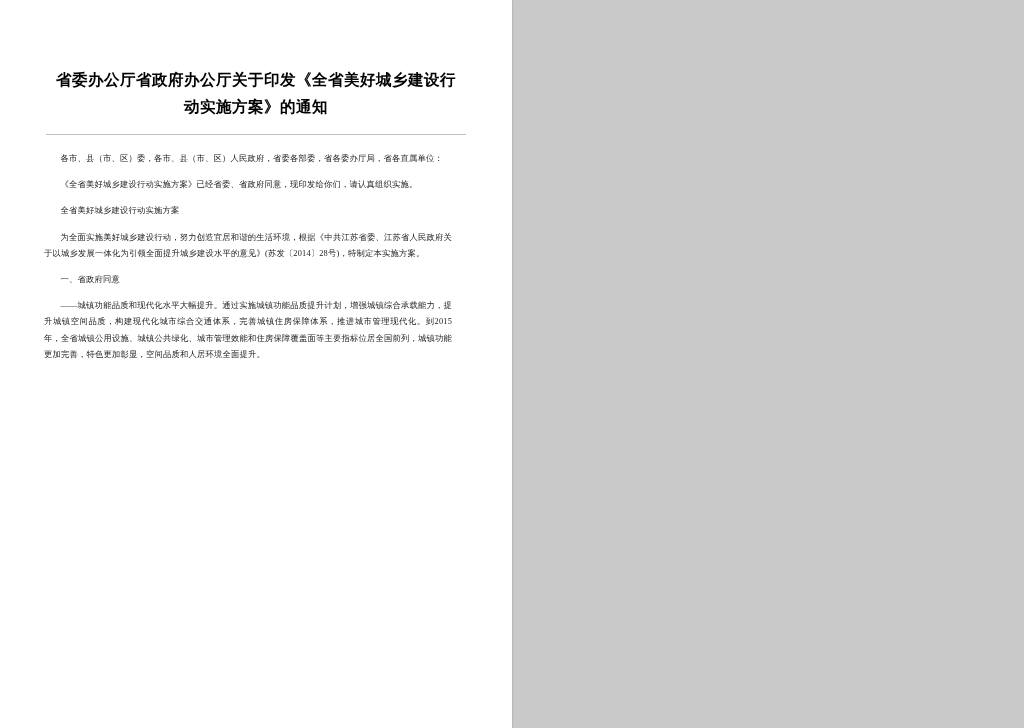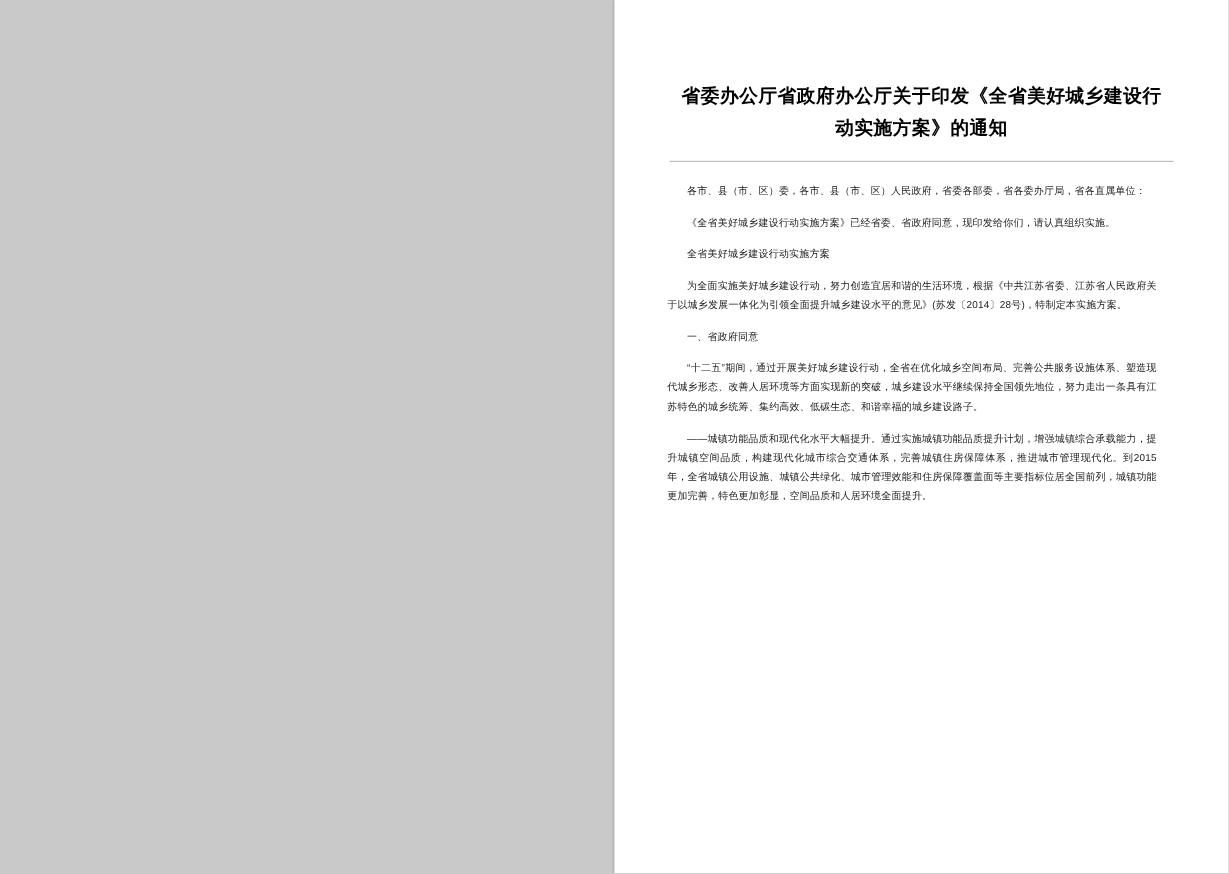--- a/index.html
+++ b/index.html
@@ -8,21 +8,21 @@
     background: #c8c8c8;
     width: 1024px;
     height: 728px;
     overflow: hidden;
     font-family: "DejaVu Sans", "Liberation Sans", sans-serif;
   }
   #page-wrap {
     width: 1024px;
     height: 728px;
     display: flex;
-    justify-content: flex-end;
+    justify-content: flex-start;
     align-items: flex-start;
     background: #c9c9c9;
   }
   .paper {
     width: 512px;
     height: 728px;
     background: #ffffff;
     box-shadow: 0 0 2px rgba(0,0,0,0.25);
     box-sizing: border-box;
     padding: 52px 44px 20px 44px;
@@ -37,21 +37,21 @@
     color: #000;
     letter-spacing: 0.5px;
     margin: 14px 8px 0 8px;
   }
   .title-rule {
     border: 0;
     border-top: 1px solid #bfbfbf;
     margin: 14px 2px 16px 2px;
   }
   .body-text p {
-    font-family: Liberation Sans, sans-serif;
+    font-family: Liberation Serif, serif;
     font-size: 8.3px;
     line-height: 16.2px;
     color: #1a1a1a;
     margin: 0 16px 10px 0;
     text-align: justify;
     text-justify: inter-ideograph;
     letter-spacing: 0.2px;
   }
   .body-text p.indent {
     text-indent: 2em;
@@ -70,18 +70,17 @@
     <div class="doc-title">省委办公厅省政府办公厅关于印发《全省美好城乡建设行动实施方案》的通知</div>
 
     <hr class="title-rule">
 
     <div class="body-text">
       <p class="indent">各市、县（市、区）委，各市、县（市、区）人民政府，省委各部委，省各委办厅局，省各直属单位：</p>
       <p class="indent">《全省美好城乡建设行动实施方案》已经省委、省政府同意，现印发给你们，请认真组织实施。</p>
       <p class="indent">全省美好城乡建设行动实施方案</p>
       <p class="indent">为全面实施美好城乡建设行动，努力创造宜居和谐的生活环境，根据《中共江苏省委、江苏省人民政府关于以城乡发展一体化为引领全面提升城乡建设水平的意见》(苏发〔2014〕28号)，特制定本实施方案。</p>
       <p class="indent sect-head">一、省政府同意</p>
-      <p class="indent">“十二五”期间，通过开展美好城乡建设行动，全省在优化城乡空间布局、完善公共服务设施体系、塑造现代城乡形态、改善人居环境等方面实现新的突破，城乡建设水平继续保持全国领先地位，努力走出一条具有江苏特色的城乡统筹、集约高效、低碳生态、和谐幸福的城乡建设路子。</p>
       <p class="indent">——城镇功能品质和现代化水平大幅提升。通过实施城镇功能品质提升计划，增强城镇综合承载能力，提升城镇空间品质，构建现代化城市综合交通体系，完善城镇住房保障体系，推进城市管理现代化。到2015年，全省城镇公用设施、城镇公共绿化、城市管理效能和住房保障覆盖面等主要指标位居全国前列，城镇功能更加完善，特色更加彰显，空间品质和人居环境全面提升。</p>
     </div>
 
   </div>
 </div>
 
 </body></html>

